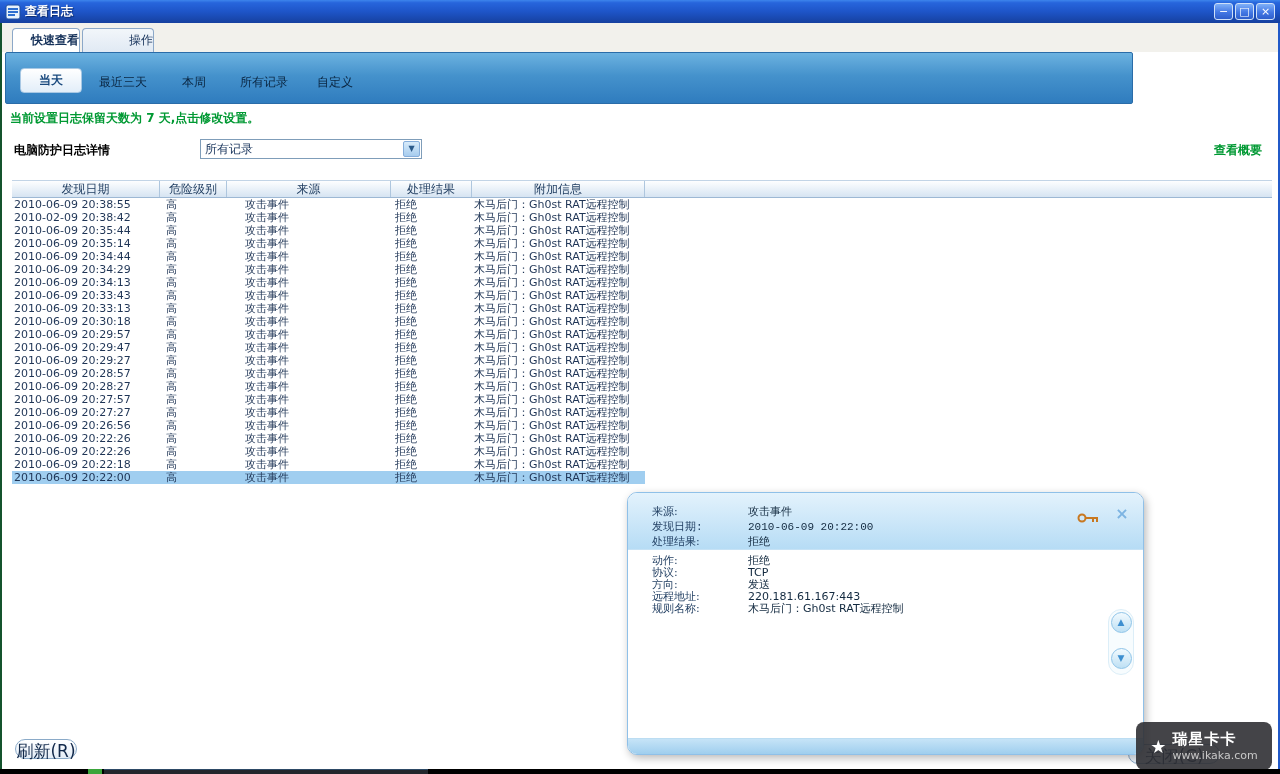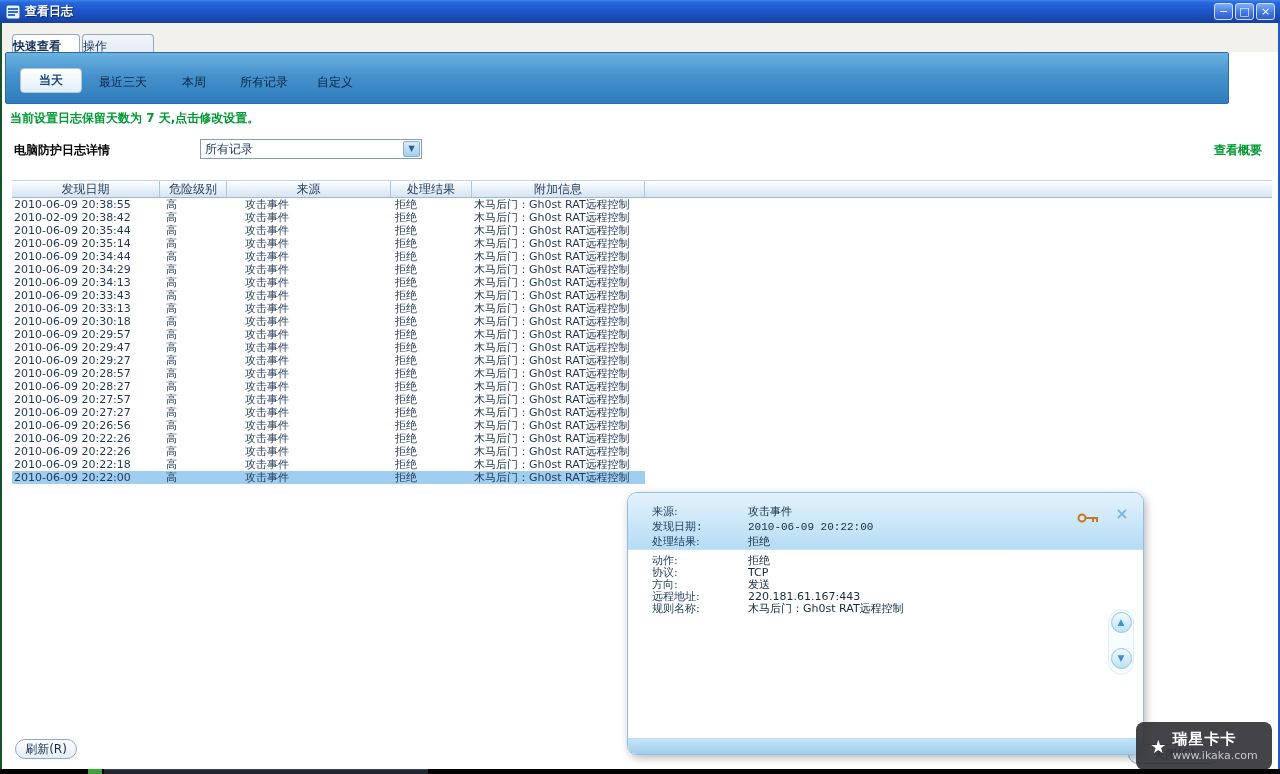--- a/index.html
+++ b/index.html
@@ -13,29 +13,29 @@
     display:flex; align-items:center; padding:0 5px; }
   .app-icon { width:16px; height:16px; margin-right:4px; display:inline-block; }
   .title-text { color:#fff; font-size:12px; font-weight:bold; text-shadow:1px 1px 1px #0A2A6A; }
   .winbtns { margin-left:auto; display:flex; gap:2px; }
   .wbtn { width:19px; height:17px; border:1px solid #CFE0F8; border-radius:3px;
     background:linear-gradient(180deg,#7FB0F8 0%,#4478E4 55%,#2E5ECC 100%);
     color:#fff; font-size:11px; line-height:15px; text-align:center; cursor:pointer; }
 
   
   .tabstrip { position:absolute; top:23px; left:0; right:0; height:29px; background:#F2F1EC; }
-  .tab { position:absolute; top:11px; height:30px; line-height:23px; text-align:left;
+  .tab { position:absolute; top:5px; height:30px; line-height:23px; text-align:right;
     font-size:12px; color:#16325A; border:1px solid #8CA8C8; border-bottom:none;
     border-radius:4px 4px 0 0; background:linear-gradient(#F2F6FA,#DCE6F2); cursor:pointer; }
   .tab.active { background:#fff; font-weight:bold; }
   .tab-quick { left:10px; width:68px; }
   .tab-ops { left:80px; width:72px; }
 
   
-  .toolbar { position:absolute; top:52px; left:3px; width:1224px; height:52px;
+  .toolbar { position:absolute; top:52px; left:3px; width:1128px; height:52px;
     background:linear-gradient(180deg,#6CB2E0 0%,#4592CC 45%,#2F7CBE 100%);
     border:1px solid #2A6CA8; border-radius:2px; }
   .tb-btn { position:absolute; left:14px; top:15px; width:62px; height:25px;
     background:linear-gradient(#FFFFFF,#E2EEF9); border:1px solid #A8C8E4; border-radius:4px;
     font-size:12px; font-weight:bold; color:#19497E; cursor:pointer;
     font-family:"DejaVu Sans","Liberation Sans",sans-serif; }
   .tb-label { position:absolute; top:21px; height:16px; line-height:16px;
     font-size:12px; color:#0A2540; cursor:pointer; }
   .tb-l1 { left:93px; } .tb-l2 { left:176px; } .tb-l3 { left:234px; } .tb-l4 { left:311px; }
 
@@ -87,21 +87,21 @@
     background:#F7FCFE; border:1px solid #DCEEF8; border-radius:13px;
     display:flex; flex-direction:column; align-items:center; padding-top:2px; gap:15px; }
   .scirc { width:21px; height:21px; border-radius:50%; border:1px solid #8FC4E8;
     background:linear-gradient(#F2FAFE,#BEE0F4); color:#3E8FD0; font-size:9px;
     text-align:center; line-height:19px; cursor:pointer; }
   .popup-foot { position:absolute; bottom:0; left:0; right:0; height:16px;
     background:linear-gradient(#C6E4F7,#9FCEEE); border-top:1px solid #BCDDF2; }
 
   
   .btn { position:absolute; height:20px; border:1px solid #8AAAC8; border-radius:10px;
-    background:linear-gradient(#FFFFFF,#E4EDF7); font-size:12px; color:#11284A; cursor:pointer; z-index:4;
+    background:linear-gradient(#FFFFFF,#E4EDF7); font-size:17px; color:#11284A; cursor:pointer; z-index:4;
     font-family:"DejaVu Sans","Liberation Sans",sans-serif; }
   .btn-refresh { left:13px; top:739px; width:62px; }
   .btn-close { right:58px; top:744px; width:92px; }
 
   
   .watermark { position:absolute; right:6px; top:722px; width:136px; height:48px;
     background:rgba(48,48,52,0.9); border-radius:8px; z-index:30;
     display:flex; align-items:center; justify-content:center; gap:6px; color:#fff; }
   .wm-star { font-size:18px; color:#fff; }
   .wm-title { font-size:15px; font-weight:bold; letter-spacing:1px; }

